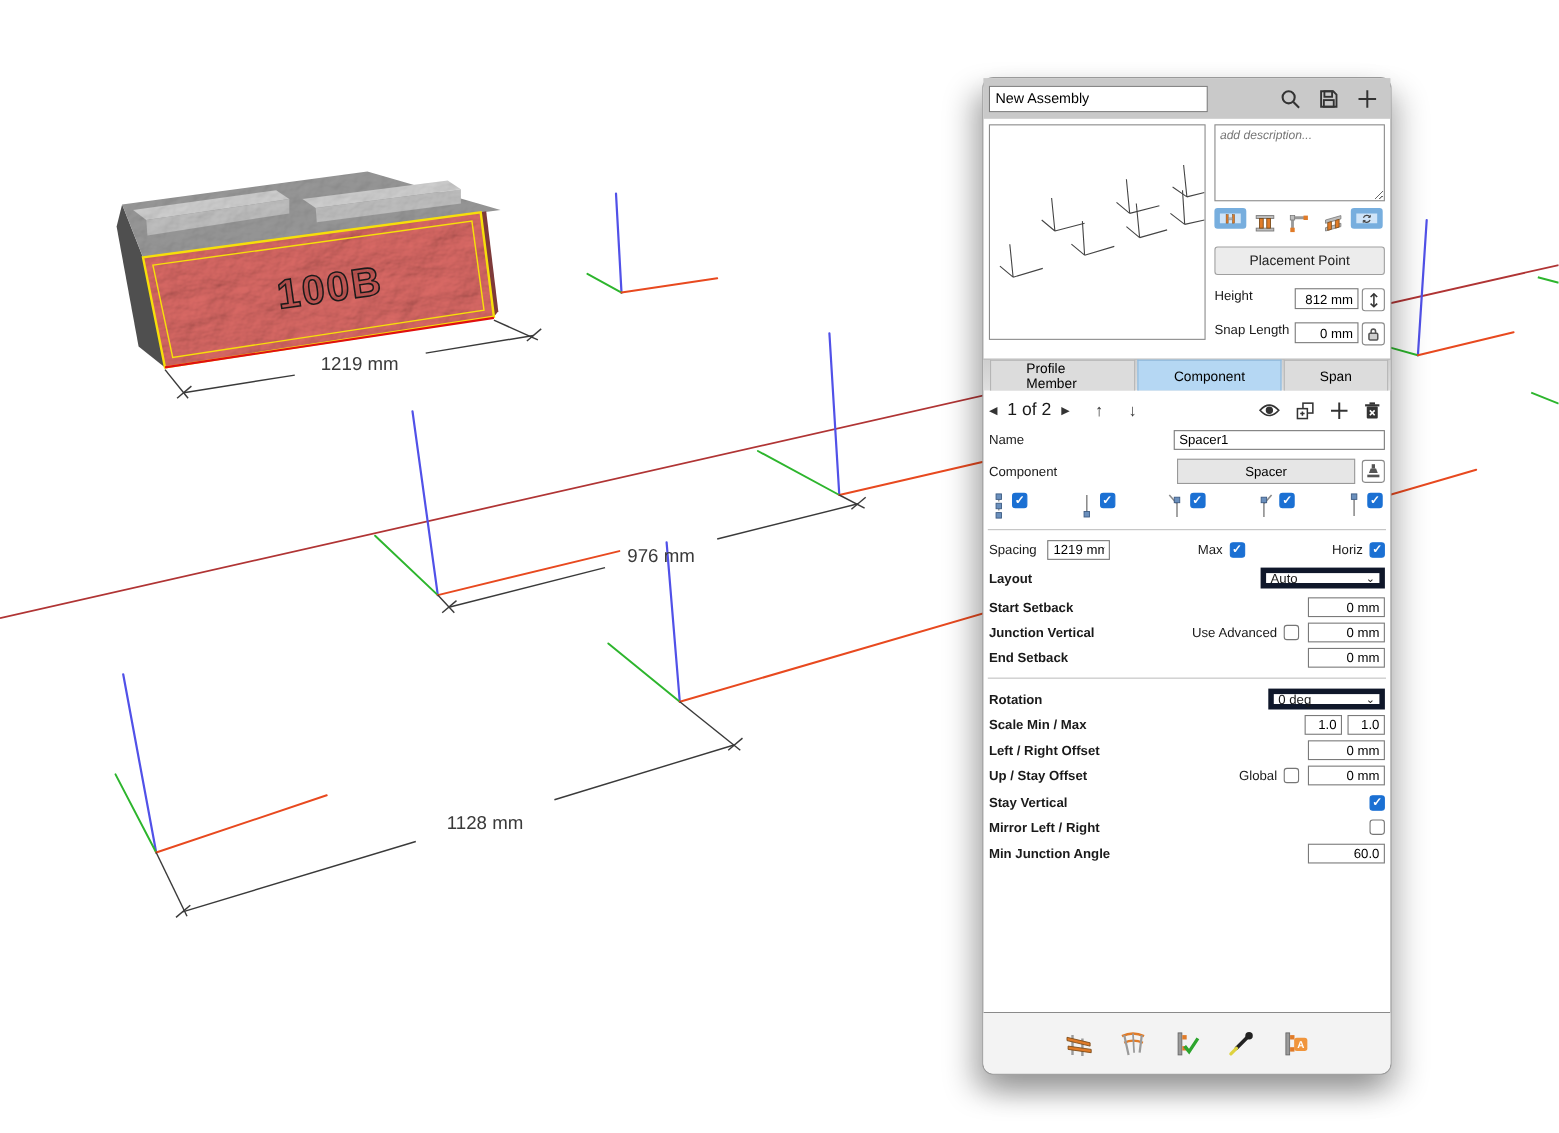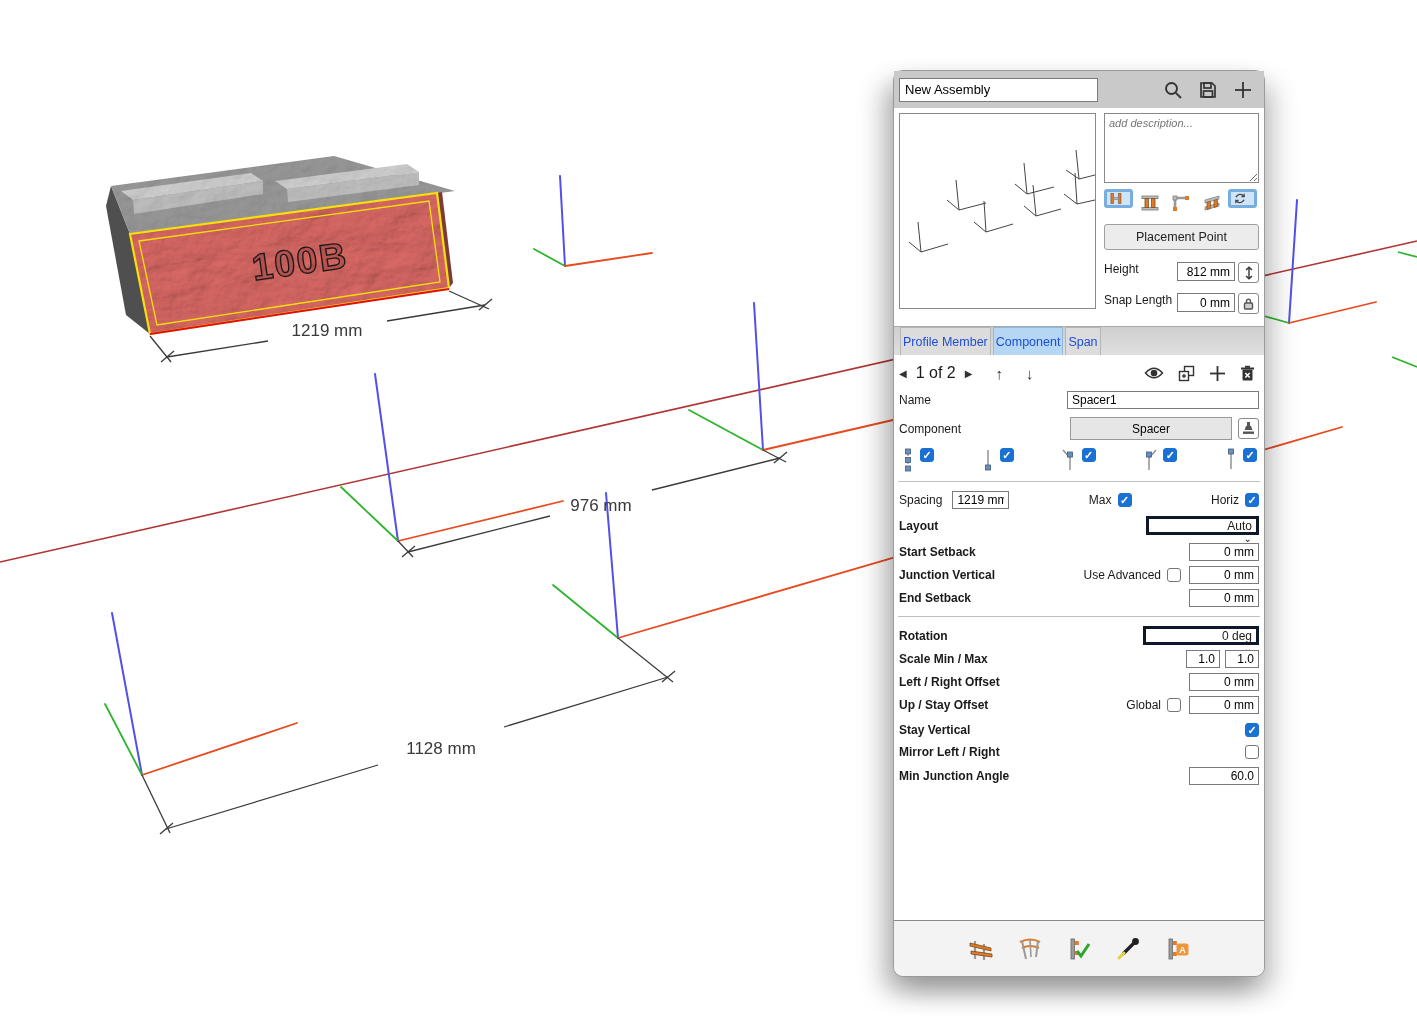--- a/index.html
+++ b/index.html
@@ -41,37 +41,37 @@
               border-radius:3px; font-size:12.5px; font-family:inherit; color:#222; }
   .hrow { display:flex; align-items:flex-start; margin-top:12px; gap:3px; }
   .hrow .lab { flex:1; font-size:12px; }
   .hrow input { width:58px; height:19px; border:1px solid #7a7a7a; text-align:right;
                 font-size:12px; padding:0 4px; font-family:inherit; }
   .sqbtn { width:21px; height:21px; border:1px solid #8a8a8a; border-radius:3px; background:#fff;
            display:flex; align-items:center; justify-content:center; }
 
   .tabbar { margin:12px -5px 0 -5px; height:29px; background:linear-gradient(#cfcfcf,#dfdfdf);
             border-top:1px solid #aaa; display:flex; align-items:stretch; padding-left:6px; flex:none; }
-  .tab { padding:0 2px; display:flex; align-items:center; font-size:12.5px; background:#dcdcdc;
-         border:1px solid #b5b5b5; border-bottom:none; margin-right:2px; color:#1d4ed8; }
+  .tab { padding:0 32px; display:flex; align-items:center; font-size:12.5px; background:#dcdcdc;
+         border:1px solid #b5b5b5; border-bottom:none; margin-right:2px; color:#000000; }
   .tab.active { background:#b5d7f3; border-color:#8fb8da; }
 
   .navrow { display:flex; align-items:center; margin-top:9px; gap:9px; flex:none; }
   .navrow .pos { font-size:16px; }
   .tri { font-size:10px; color:#333; }
   .arr { font-size:15px; color:#333; margin-left:14px; }
   .navrow .right { margin-left:auto; display:flex; gap:14px; align-items:center; padding-right:4px; }
 
   .frow { display:flex; align-items:center; margin-top:5px; flex:none; }
   .frow .lab { font-size:12px; }
   .frow .lab.grow { flex:1;font-weight:bold; }
   .in { border:1px solid #7a7a7a; height:18px; font-size:12px; padding:0 4px; font-family:inherit; }
   .num { text-align:right; width:70px; }
-  .sel { border:3px solid #0f172a; height:19px; background:#fff; display:flex; align-items:flex-end;
-         padding:0 4px; font-size:12px;flex-direction:column; }
+  .sel { border:5px solid #0f172a; height:19px; background:#fff; display:flex; align-items:center;
+         padding:0 4px; font-size:12px; }
   .sel .v { flex:1; }
   .sel .ch { font-size:10px; color:#222; }
 
   .cb { width:14px; height:14px; border-radius:3px; border:1px solid #767676; background:#fff;
         display:inline-flex; align-items:center; justify-content:center; flex:none; }
   .cb.on { background:#1b70d3; border-color:#1b70d3; }
   .cb.on::after { content:"✓"; color:#fff; font-size:11px; font-weight:bold; line-height:1; }
 
   .cbgrouprow { display:flex; justify-content:space-between; margin-top:8px; padding:0 2px; flex:none; }
   .cbg { display:flex; align-items:flex-start; gap:5px; }
@@ -448,21 +448,21 @@
       </div>
       <div class="frow">
         <span class="lab grow">End Setback</span>
         <input class="in num" value="0 mm" style="">
       </div>
 
       <div class="divider"></div>
 
       <div class="frow">
         <span class="lab grow">Rotation</span>
-        <span class="sel" style="width:116px">
+        <span class="sel" style="width:106px">
           <span class="v">0 deg</span>
           <span class="ch">⌄</span>
         </span>
       </div>
       <div class="frow">
         <span class="lab grow">Scale Min / Max</span>
         <input class="in num" style="width: 34px;" value="1.0">
         <input class="in num" style="width: 34px; margin-left: 5px;" value="1.0">
       </div>
       <div class="frow">

